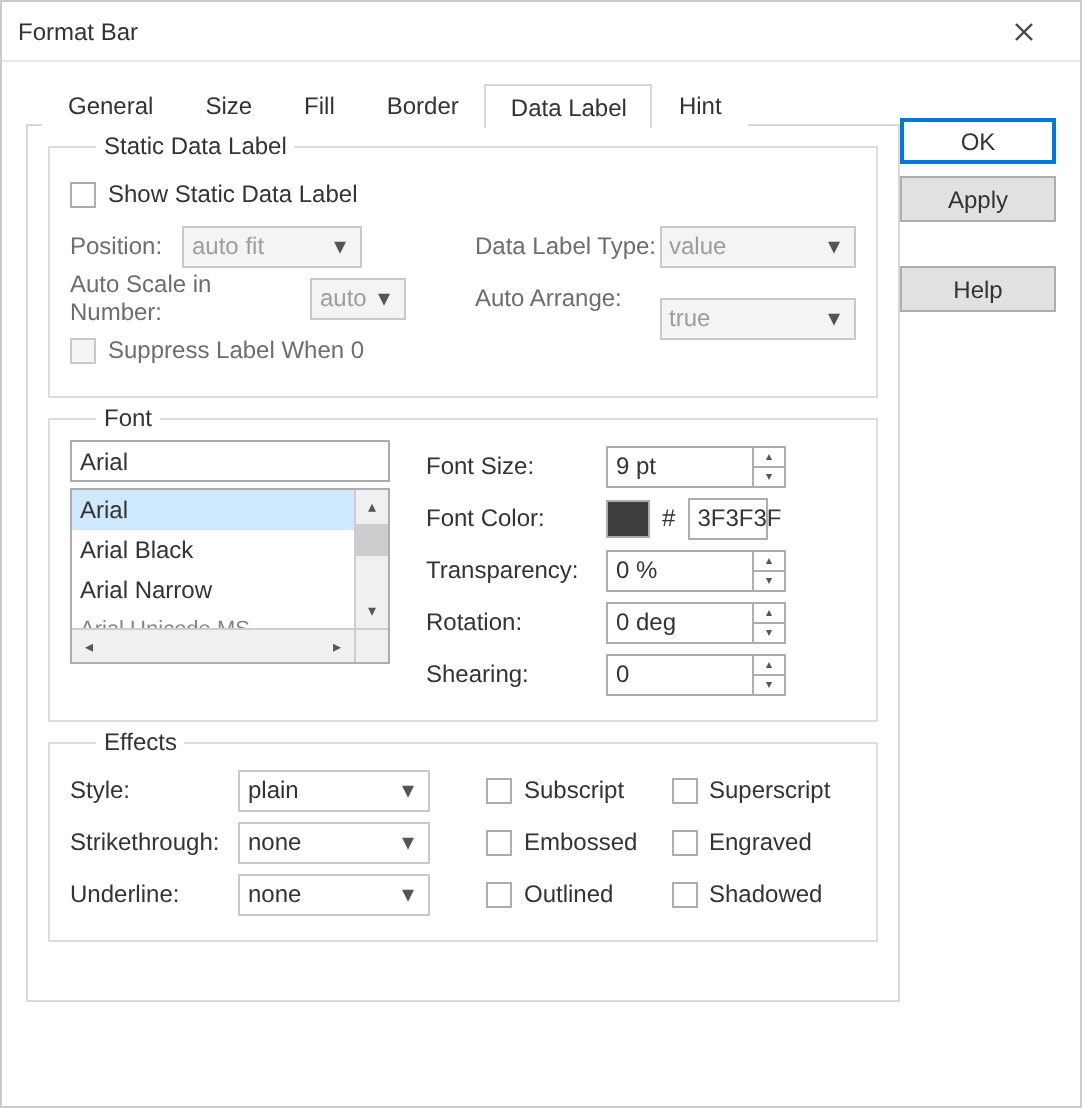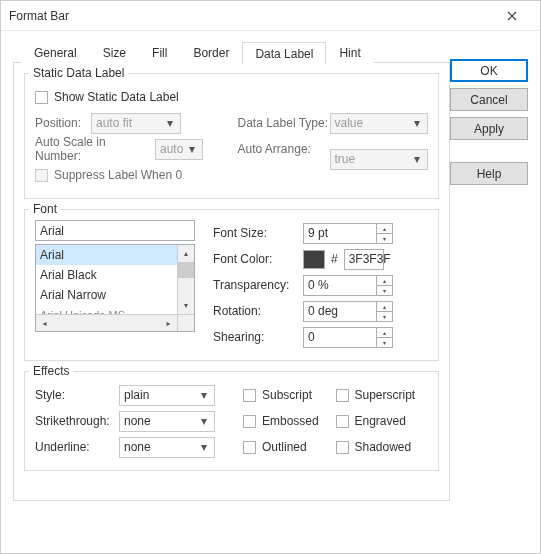--- a/index.html
+++ b/index.html
@@ -14,21 +14,21 @@
   .btn { height: 23px; border: 1px solid #adadad; background: #e1e1e1; display: flex; align-items: center; justify-content: center; color: #333; cursor: pointer; }
   .btn.primary { border: 2px solid #0078d7; background: #fff; }
   .tabs { position: relative; }
   .tabstrip { display: flex; height: 22px; position: relative; z-index: 2; padding-left: 8px; }
   .tab { padding: 0 12px; display: flex; align-items: center; border: 1px solid transparent; border-bottom: none; color: #333; cursor: pointer; position: relative; top: 1px; background: #fff; }
   .tab.active { border-color: #d9d9d9; background: #fff; z-index: 3; }
   .tab:not(.active) { border: 1px solid transparent; }
   .tabborder { position: absolute; left: 0; right: 0; top: 21px; height: 1px; background: #d9d9d9; z-index: 1; }
   .tabpanel { border: 1px solid #d9d9d9; border-top: none; margin-top: 0; padding: 10px 10px 10px 10px; height: 438px; }
   .group { border: 1px solid #dcdcdc; padding: 10px 10px 10px 10px; margin-bottom: 10px; position: relative; }
-  .group-title { position: absolute; top: -8px; left: 4px; background: #fff; padding: 0 4px; color: #333; }
+  .group-title { position: absolute; top: -8px; left: 23px; background: #fff; padding: 0 4px; color: #333; }
   .row { display: flex; align-items: center; height: 26px; }
   .chk { width: 13px; height: 13px; border: 1px solid #adadad; background: #fff; margin-right: 6px; flex-shrink: 0; }
   .chk.disabled { border-color: #c9c9c9; background: #f4f4f4; }
   .lbl { color: #333; }
   .lbl.disabled { color: #6d6d6d; }
   .combo { height: 21px; border: 1px solid #c9c9c9; background: #fff; display: flex; align-items: center; padding: 0 4px; color: #6d6d6d; position: relative; }
   .combo.disabled { background: #f4f4f4; color: #9d9d9d; }
   .combo .arrow { position: absolute; right: 2px; top: 0; bottom: 0; width: 16px; display: flex; align-items: center; justify-content: center; color: #555; }
   .combo.enabled { color: #333; }
   .cols2 { display: flex; gap: 12px; }
@@ -266,19 +266,18 @@
                   </div>
               </div>
             </div>
           </div>
 
         </div>
       </div>
     </div>
     <div class="right">
       <div class="btn primary">OK</div>
-      <div class="btn">Cancel</div>
       <div class="btn">Apply</div>
       <div style="height:10px;"></div>
       <div class="btn">Help</div>
     </div>
   </div>
 </div>
 
 </body></html>

